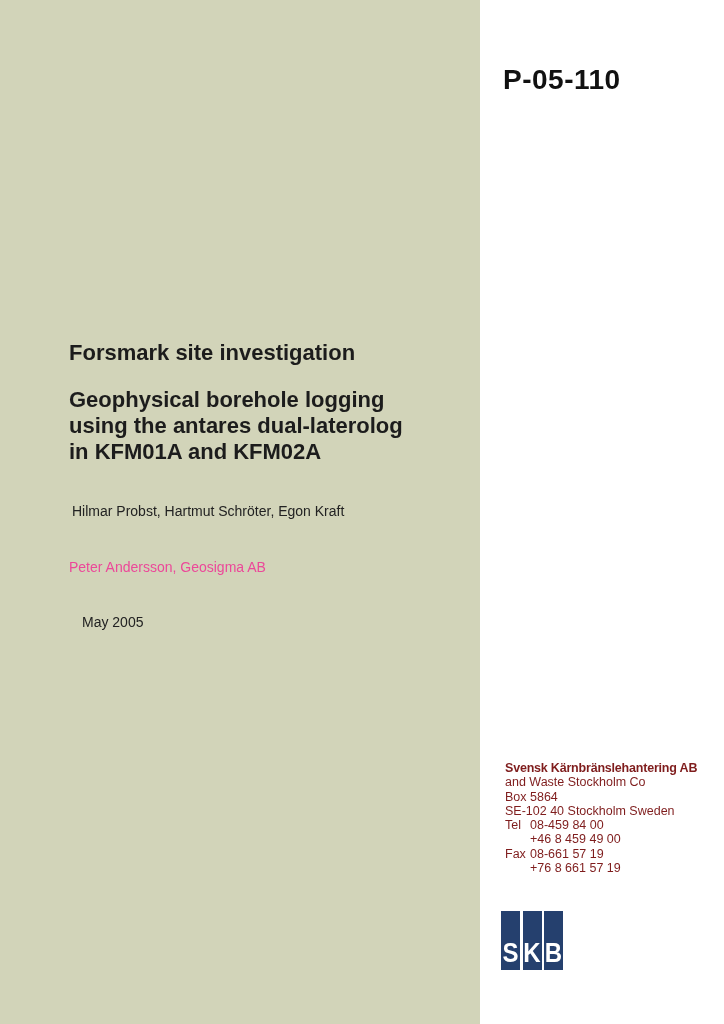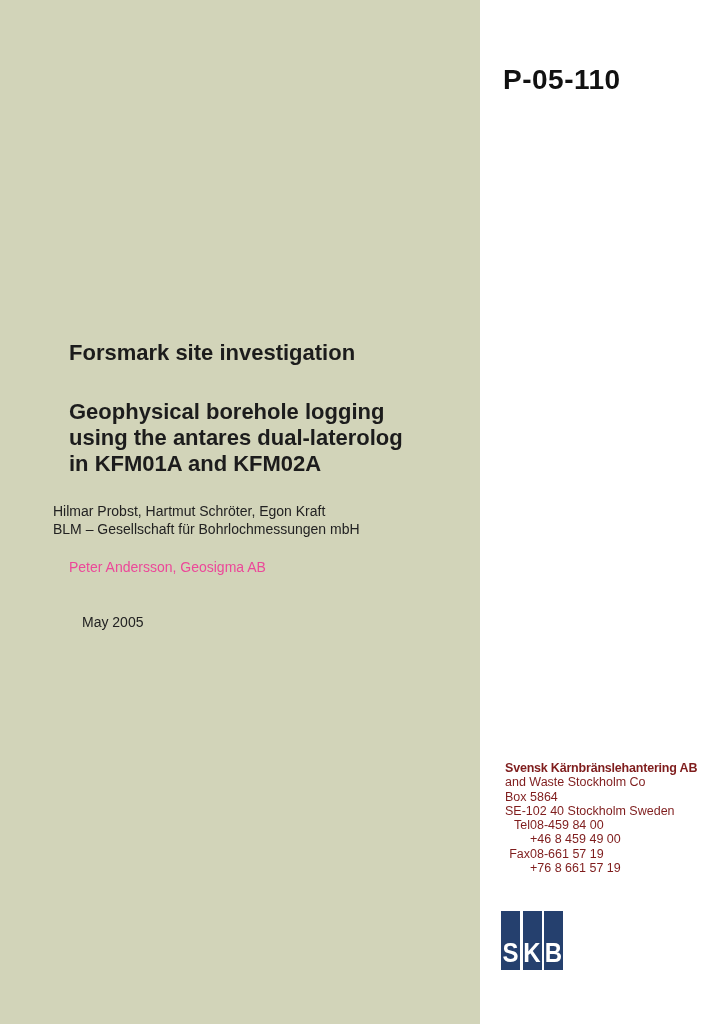--- a/index.html
+++ b/index.html
@@ -41,26 +41,25 @@
     font-size: 22px;
     font-weight: bold;
     line-height: 26px;
   }
   .report-title {
     position: absolute;
     left: 69px; top: 387px;
     font-size: 22px;
     font-weight: bold;
     line-height: 26px;
-    margin-top: 12px;
   }
   .report-title span { display: block; }
   .authors-block-1 {
     position: absolute;
-    left: 53px; top: 502px;
+    left: 72px; top: 502px;
     font-size: 14px;
     line-height: 18px;
     color: #222;
   }
   .authors-block-1 span { display: block; }
   .authors-block-2 {
     position: absolute;
     left: 69px; top: 558px;
     font-size: 14px;
     line-height: 18px;
@@ -79,21 +78,21 @@
     font-size: 12.5px;
     line-height: 14.3px;
     color: #7f1d1d;
   }
   .publisher .pub-name {
     font-weight: bold;
     letter-spacing: -0.2px;
   }
   .publisher .pub-line { display: block; }
   .contact-row { display: flex; }
-  .contact-label { width: 25px; flex: 0 0 25px; text-align: right; }
+  .contact-label { width: 25px; flex: 0 0 25px; }
   .contact-value { flex: 1; }
   .skb-logo {
     position: absolute;
     left: 501px; top: 911px;
     display: flex;
     gap: 2.5px;
   }
   .skb-bar {
     width: 19px;
     height: 59px;
@@ -124,21 +123,20 @@
   <h2 class="series-title">Forsmark site investigation</h2>
 
   <h1 class="report-title">
     <span>Geophysical borehole logging</span>
     <span>using the antares dual-laterolog</span>
     <span>in KFM01A and KFM02A</span>
   </h1>
 
   <div class="authors-block-1">
     <span>Hilmar Probst, Hartmut Schröter, Egon Kraft</span>
-    <span>BLM – Gesellschaft für Bohrlochmessungen mbH</span>
   </div>
 
   <div class="authors-block-2">Peter Andersson, Geosigma AB</div>
 
   <div class="pub-date">May 2005</div>
 
   <div class="publisher">
     <span class="pub-line pub-name">Svensk Kärnbränslehantering AB</span>
     <span class="pub-line">and Waste Stockholm Co</span>
     <span class="pub-line">Box 5864</span>

